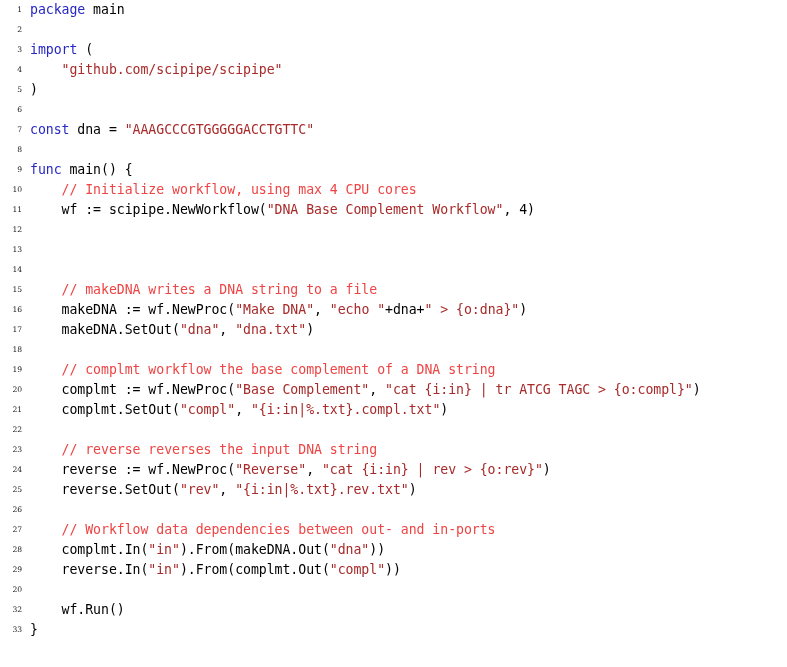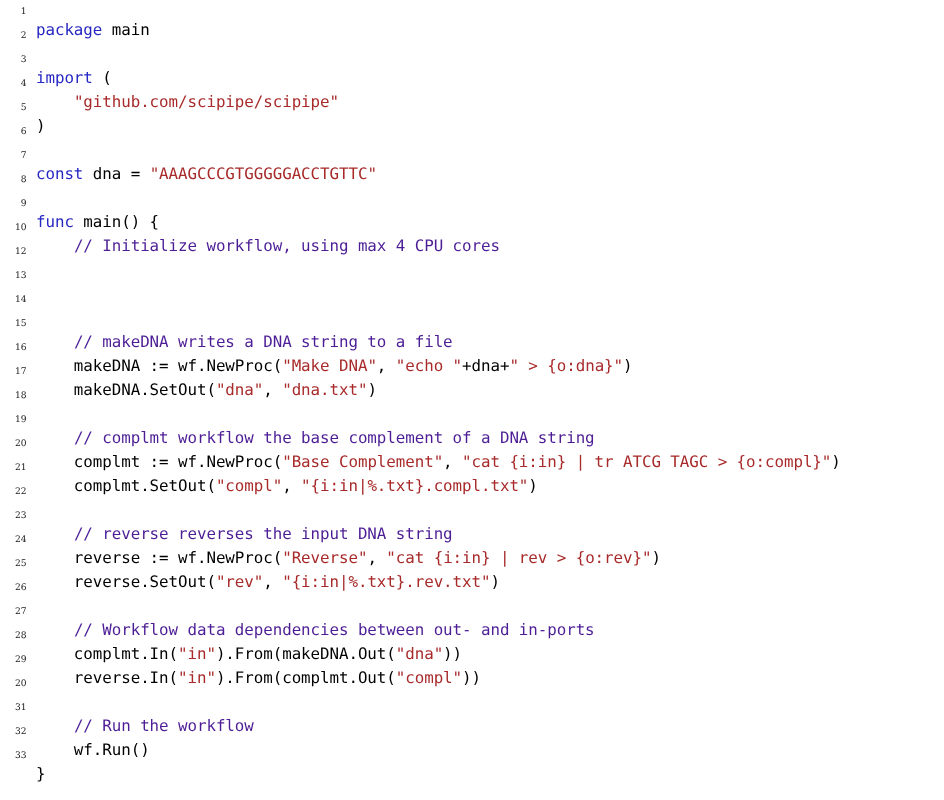--- a/index.html
+++ b/index.html
@@ -39,58 +39,58 @@
     text-align: right;
     font-family: "DejaVu Serif", "Liberation Serif", serif;
     font-size: 7.6px;
     line-height: 20px;
     color: #1a1a1a;
     user-select: none;
   }
   .linetext {
     position: absolute;
     left: 30px;
-    top: 16px;
+    top: 0;
     line-height: 20px;
     white-space: pre;
   }
   .tok-kw  { color: #2727c4; }
   .tok-str { color: #a82a2a; }
-  .tok-com { color: #4c1d95; }
+  .tok-com { color: #ef4444; }
   .tok-pln { color: #000000; }
 </style>
 </head>
 <body>
 
 <div id="listing">
     <div class="code-line"><span class="lineno">1</span><span class="linetext"><span class="tok-kw">package</span><span class="tok-pln"> main</span></span></div>
     <div class="code-line"><span class="lineno">2</span><span class="linetext"></span></div>
     <div class="code-line"><span class="lineno">3</span><span class="linetext"><span class="tok-kw">import</span><span class="tok-pln"> (</span></span></div>
     <div class="code-line"><span class="lineno">4</span><span class="linetext"><span class="tok-pln">    </span><span class="tok-str">"github.com/scipipe/scipipe"</span></span></div>
     <div class="code-line"><span class="lineno">5</span><span class="linetext"><span class="tok-pln">)</span></span></div>
     <div class="code-line"><span class="lineno">6</span><span class="linetext"></span></div>
     <div class="code-line"><span class="lineno">7</span><span class="linetext"><span class="tok-kw">const</span><span class="tok-pln"> dna = </span><span class="tok-str">"AAAGCCCGTGGGGGACCTGTTC"</span></span></div>
     <div class="code-line"><span class="lineno">8</span><span class="linetext"></span></div>
     <div class="code-line"><span class="lineno">9</span><span class="linetext"><span class="tok-kw">func</span><span class="tok-pln"> main() {</span></span></div>
     <div class="code-line"><span class="lineno">10</span><span class="linetext"><span class="tok-pln">    </span><span class="tok-com">// Initialize workflow, using max 4 CPU cores</span></span></div>
+    <div class="code-line"><span class="lineno">11</span><span class="linetext"><span class="tok-pln">    wf := scipipe.NewWorkflow(</span><span class="tok-str">"DNA Base Complement Workflow"</span><span class="tok-pln">, 4)</span></span></div>
     <div class="code-line"><span class="lineno">12</span><span class="linetext"></span></div>
     <div class="code-line"><span class="lineno">13</span><span class="linetext"><span class="tok-pln">    </span></span></div>
     <div class="code-line"><span class="lineno">14</span><span class="linetext"></span></div>
     <div class="code-line"><span class="lineno">15</span><span class="linetext"><span class="tok-pln">    </span><span class="tok-com">// makeDNA writes a DNA string to a file</span></span></div>
     <div class="code-line"><span class="lineno">16</span><span class="linetext"><span class="tok-pln">    makeDNA := wf.NewProc(</span><span class="tok-str">"Make DNA"</span><span class="tok-pln">, </span><span class="tok-str">"echo "</span><span class="tok-pln">+dna+</span><span class="tok-str">" &gt; {o:dna}"</span><span class="tok-pln">)</span></span></div>
     <div class="code-line"><span class="lineno">17</span><span class="linetext"><span class="tok-pln">    makeDNA.SetOut(</span><span class="tok-str">"dna"</span><span class="tok-pln">, </span><span class="tok-str">"dna.txt"</span><span class="tok-pln">)</span></span></div>
     <div class="code-line"><span class="lineno">18</span><span class="linetext"></span></div>
     <div class="code-line"><span class="lineno">19</span><span class="linetext"><span class="tok-pln">    </span><span class="tok-com">// complmt workflow the base complement of a DNA string</span></span></div>
     <div class="code-line"><span class="lineno">20</span><span class="linetext"><span class="tok-pln">    complmt := wf.NewProc(</span><span class="tok-str">"Base Complement"</span><span class="tok-pln">, </span><span class="tok-str">"cat {i:in} | tr ATCG TAGC &gt; {o:compl}"</span><span class="tok-pln">)</span></span></div>
     <div class="code-line"><span class="lineno">21</span><span class="linetext"><span class="tok-pln">    complmt.SetOut(</span><span class="tok-str">"compl"</span><span class="tok-pln">, </span><span class="tok-str">"{i:in|%.txt}.compl.txt"</span><span class="tok-pln">)</span></span></div>
     <div class="code-line"><span class="lineno">22</span><span class="linetext"></span></div>
     <div class="code-line"><span class="lineno">23</span><span class="linetext"><span class="tok-pln">    </span><span class="tok-com">// reverse reverses the input DNA string</span></span></div>
     <div class="code-line"><span class="lineno">24</span><span class="linetext"><span class="tok-pln">    reverse := wf.NewProc(</span><span class="tok-str">"Reverse"</span><span class="tok-pln">, </span><span class="tok-str">"cat {i:in} | rev &gt; {o:rev}"</span><span class="tok-pln">)</span></span></div>
     <div class="code-line"><span class="lineno">25</span><span class="linetext"><span class="tok-pln">    reverse.SetOut(</span><span class="tok-str">"rev"</span><span class="tok-pln">, </span><span class="tok-str">"{i:in|%.txt}.rev.txt"</span><span class="tok-pln">)</span></span></div>
     <div class="code-line"><span class="lineno">26</span><span class="linetext"></span></div>
     <div class="code-line"><span class="lineno">27</span><span class="linetext"><span class="tok-pln">    </span><span class="tok-com">// Workflow data dependencies between out- and in-ports</span></span></div>
     <div class="code-line"><span class="lineno">28</span><span class="linetext"><span class="tok-pln">    complmt.In(</span><span class="tok-str">"in"</span><span class="tok-pln">).From(makeDNA.Out(</span><span class="tok-str">"dna"</span><span class="tok-pln">))</span></span></div>
     <div class="code-line"><span class="lineno">29</span><span class="linetext"><span class="tok-pln">    reverse.In(</span><span class="tok-str">"in"</span><span class="tok-pln">).From(complmt.Out(</span><span class="tok-str">"compl"</span><span class="tok-pln">))</span></span></div>
     <div class="code-line"><span class="lineno">20</span><span class="linetext"></span></div>
-    <div class="code-line"><span class="lineno">31</span><span class="linetext"><span class="tok-pln">    </span><span class="tok-com">// Run the workflow</span></span></div>
     <div class="code-line"><span class="lineno">32</span><span class="linetext"><span class="tok-pln">    wf.Run()</span></span></div>
     <div class="code-line"><span class="lineno">33</span><span class="linetext"><span class="tok-pln">}</span></span></div>
   </div>
 
 </body></html>

